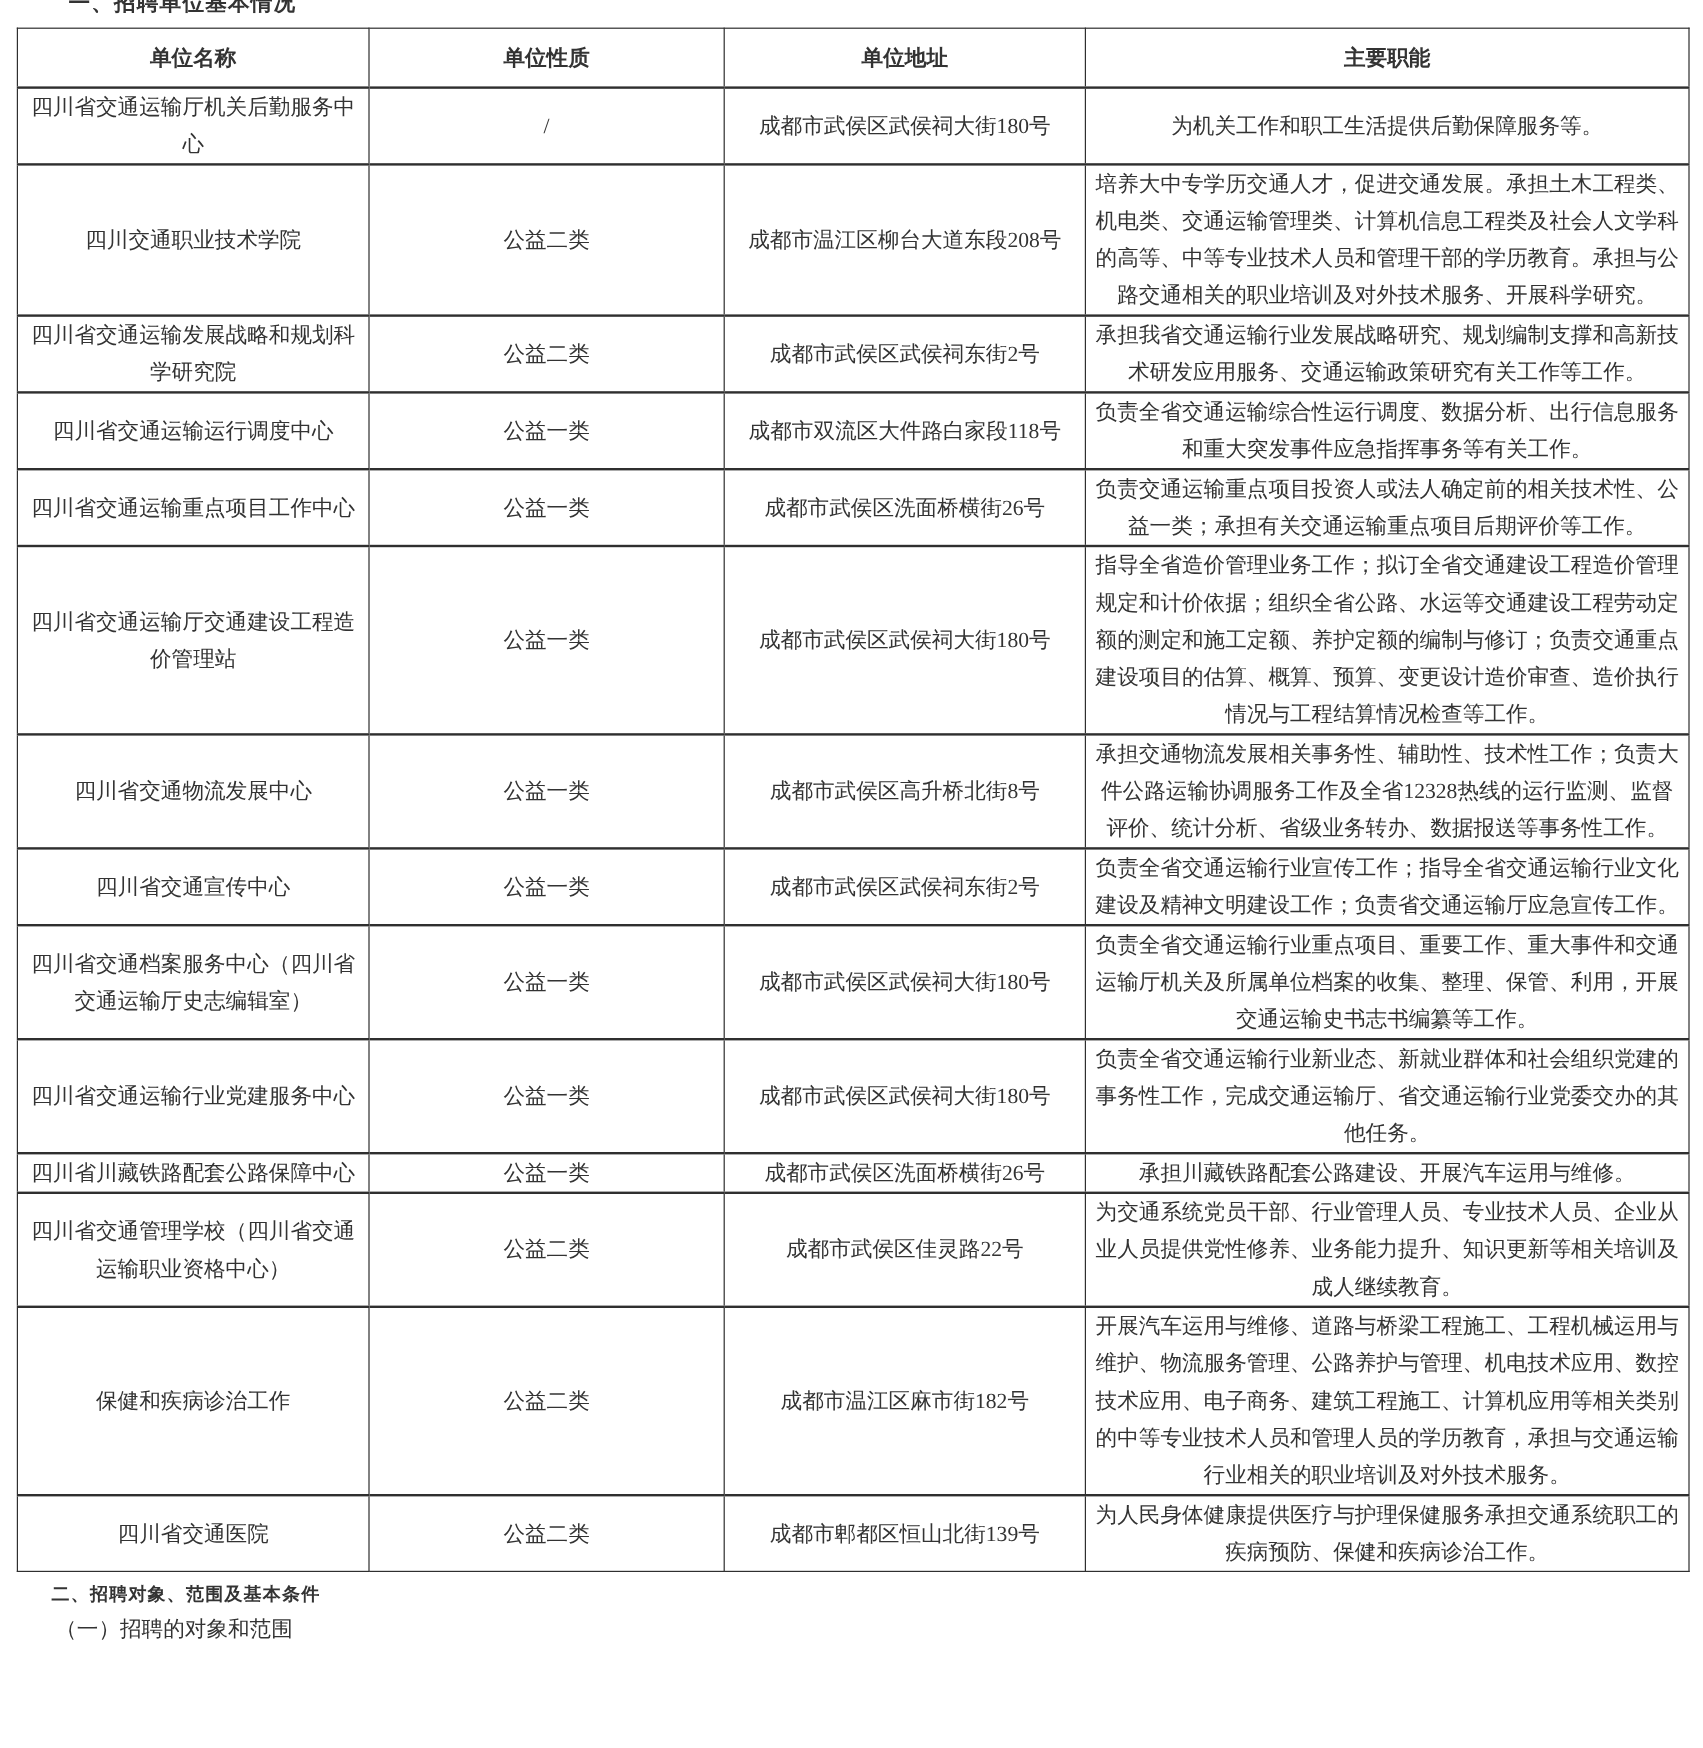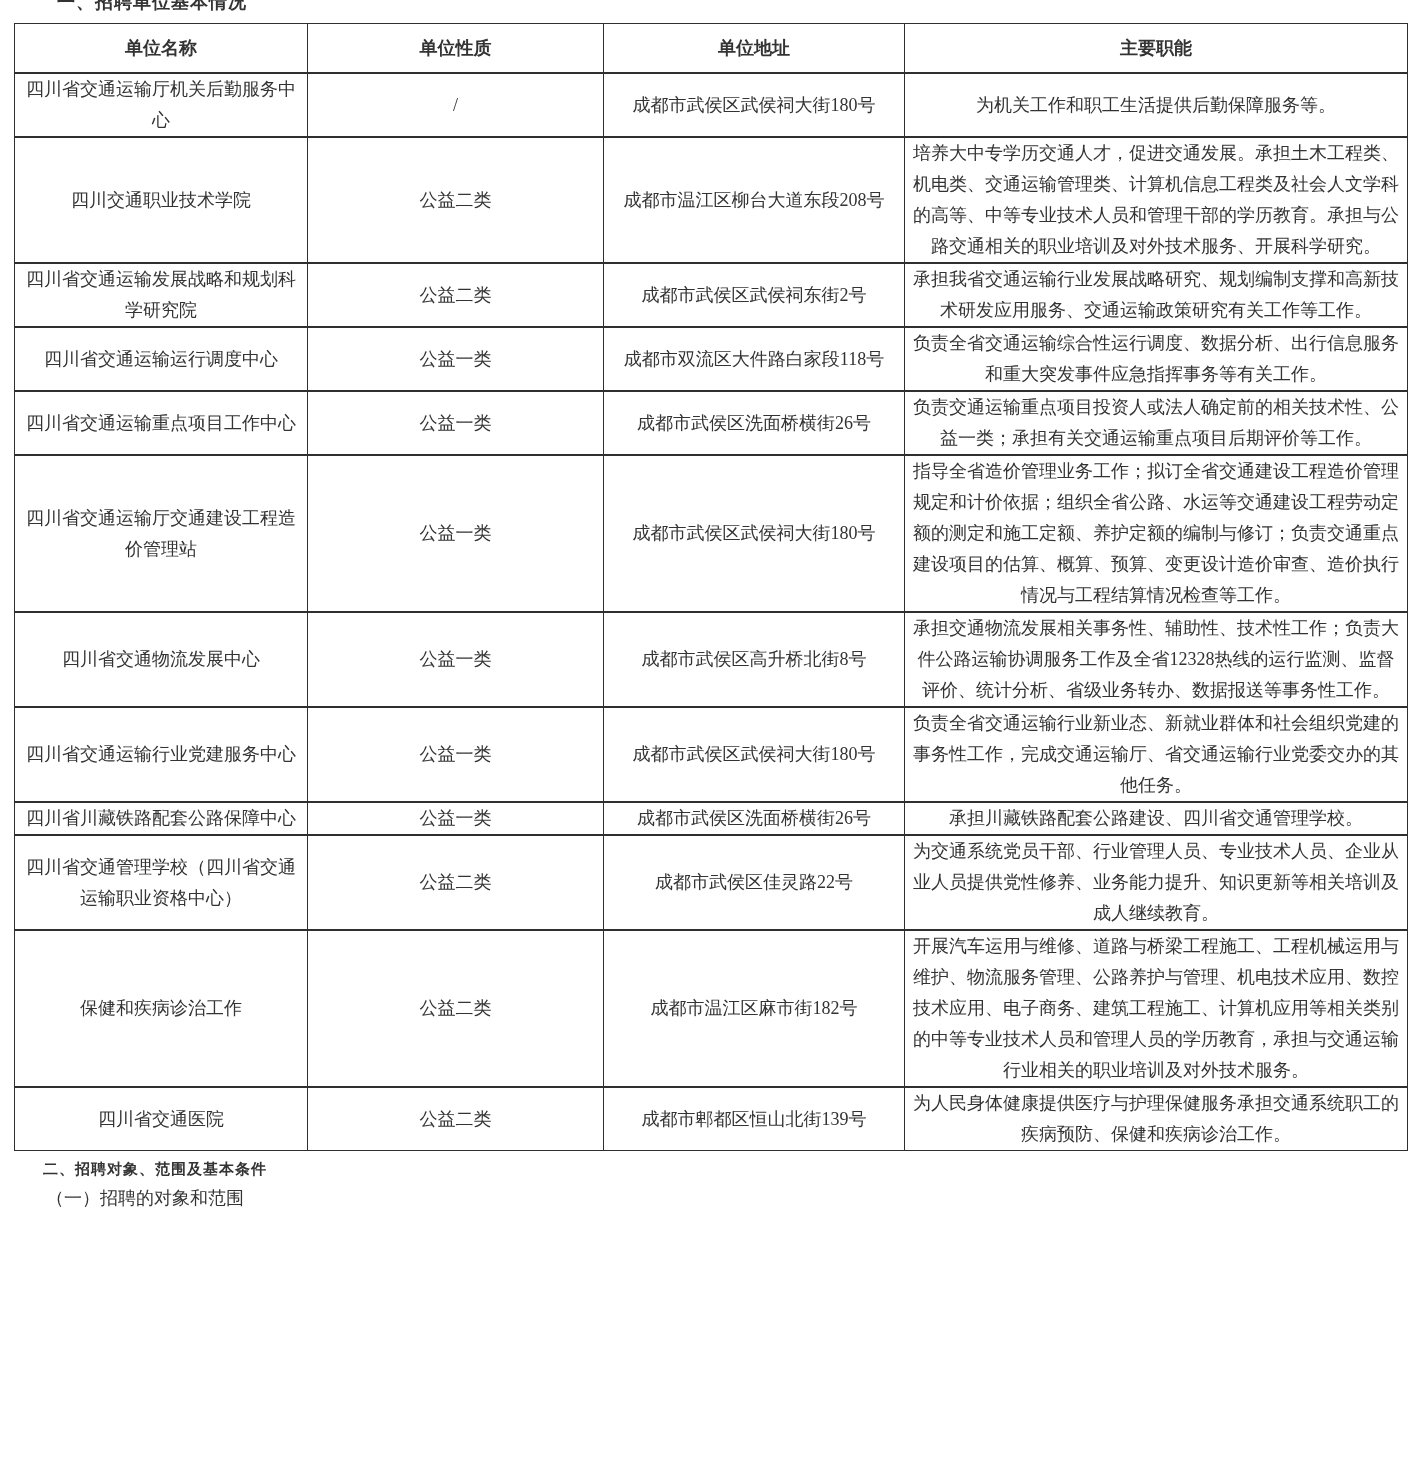--- a/index.html
+++ b/index.html
@@ -118,30 +118,42 @@
       <td>成都市武侯区武侯祠大街180号</td>
       <td>指导全省造价管理业务工作；拟订全省交通建设工程造价管理规定和计价依据；组织全省公路、水运等交通建设工程劳动定额的测定和施工定额、养护定额的编制与修订；负责交通重点建设项目的估算、概算、预算、变更设计造价审查、造价执行情况与工程结算情况检查等工作。</td>
     </tr>
     <tr>
       <td>四川省交通物流发展中心</td>
       <td>公益一类</td>
       <td>成都市武侯区高升桥北街8号</td>
       <td>承担交通物流发展相关事务性、辅助性、技术性工作；负责大件公路运输协调服务工作及全省12328热线的运行监测、监督评价、统计分析、省级业务转办、数据报送等事务性工作。</td>
     </tr>
     <tr>
+      <td>四川省交通宣传中心</td>
+      <td>公益一类</td>
+      <td>成都市武侯区武侯祠东街2号</td>
+      <td>负责全省交通运输行业宣传工作；指导全省交通运输行业文化建设及精神文明建设工作；负责省交通运输厅应急宣传工作。</td>
+    </tr>
+    <tr>
+      <td>四川省交通档案服务中心（四川省交通运输厅史志编辑室）</td>
+      <td>公益一类</td>
+      <td>成都市武侯区武侯祠大街180号</td>
+      <td>负责全省交通运输行业重点项目、重要工作、重大事件和交通运输厅机关及所属单位档案的收集、整理、保管、利用，开展交通运输史书志书编纂等工作。</td>
+    </tr>
+    <tr>
       <td>四川省交通运输行业党建服务中心</td>
       <td>公益一类</td>
       <td>成都市武侯区武侯祠大街180号</td>
       <td>负责全省交通运输行业新业态、新就业群体和社会组织党建的事务性工作，完成交通运输厅、省交通运输行业党委交办的其他任务。</td>
     </tr>
     <tr>
       <td>四川省川藏铁路配套公路保障中心</td>
       <td>公益一类</td>
       <td>成都市武侯区洗面桥横街26号</td>
-      <td>承担川藏铁路配套公路建设、四川省交通管理学校。</td>
+      <td>承担川藏铁路配套公路建设、开展汽车运用与维修。</td>
     </tr>
     <tr>
       <td>四川省交通管理学校（四川省交通运输职业资格中心）</td>
       <td>公益二类</td>
       <td>成都市武侯区佳灵路22号</td>
       <td>为交通系统党员干部、行业管理人员、专业技术人员、企业从业人员提供党性修养、业务能力提升、知识更新等相关培训及成人继续教育。</td>
     </tr>
     <tr>
       <td>保健和疾病诊治工作</td>
       <td>公益二类</td>

